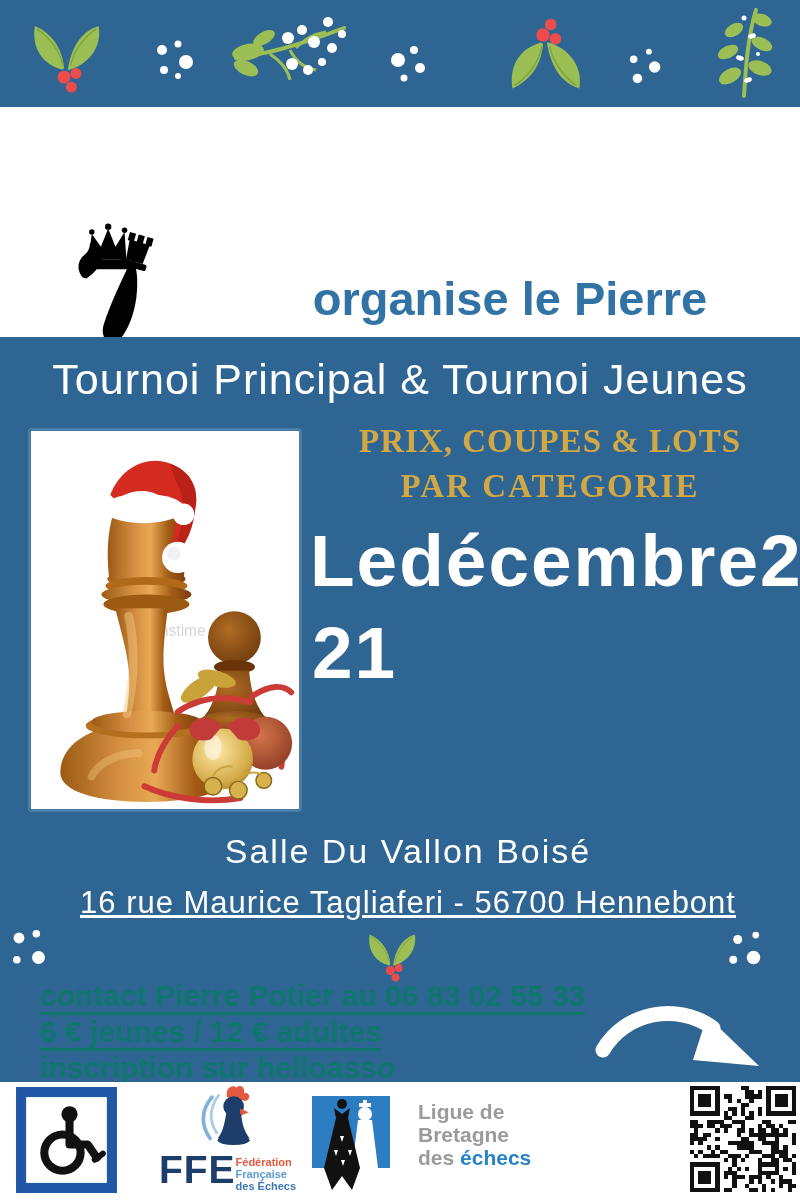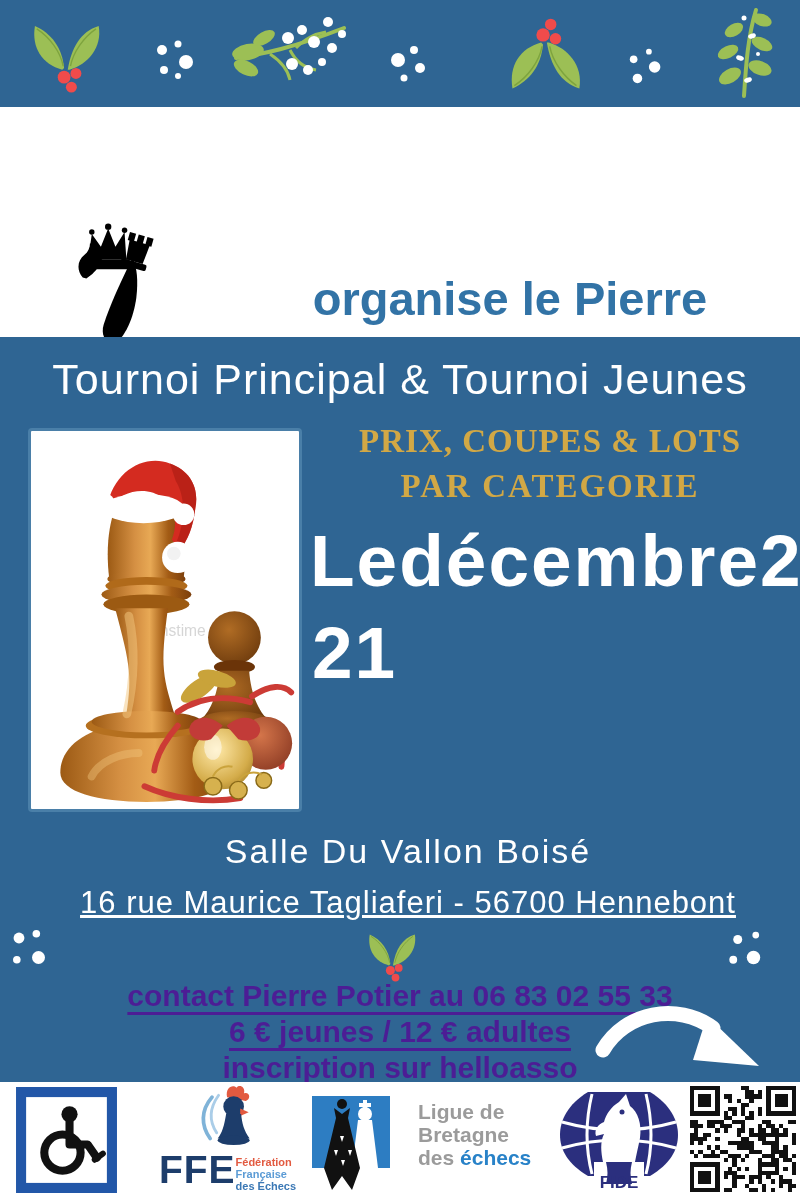--- a/index.html
+++ b/index.html
@@ -44,21 +44,21 @@
   .date-block{left:310px;top:515px;width:480px;height:290px;display:flex;flex-direction:row;
               justify-content:space-between;text-align:center;color:#ffffff;font-weight:bold;}
   .date-block div{font-size:73px;line-height:92px;letter-spacing:2px;}
 
   
   .venue{left:0;top:832px;width:800px;text-align:center;color:#ffffff;padding-left:8px;}
   .venue .l1{font-size:34px;letter-spacing:2px;}
   .venue .l2{font-size:31px;letter-spacing:1px;margin-top:14px;text-decoration:underline;}
 
   
-  .contact{left:40px;top:978px;width:720px;text-align:center;color:#4c1d95;font-weight:bold;}
+  .contact{left:40px;top:978px;width:720px;color:#0f766e;font-weight:bold;}
   .contact div{font-size:30px;line-height:36px;}
   .contact span{text-decoration:underline;text-underline-offset:6px;text-decoration-thickness:2.5px;}
 
   
   .ffe-block{left:150px;top:1084px;width:155px;height:114px;text-align:center;}
   .ffe-row{display:flex;align-items:flex-end;justify-content:center;margin-top:-2px;}
   .ffe-abbr{font-size:39px;font-weight:bold;color:#1D3D6B;letter-spacing:1px;}
   .ffe-name{text-align:left;font-size:11px;line-height:12px;font-weight:bold;margin-top:8px;}
   .ffe-n1{color:#E25A40;} .ffe-n2{color:#5B9BD5;} .ffe-n3{color:#3B78B5;}
 
@@ -389,36 +389,20 @@
           <path d="M31 68 L35 68 L33 74 Z"></path>
       </g>
     </svg>
     <div class="ligue-text">
       <div>Ligue de</div>
       <div>Bretagne</div>
       <div><span>des </span><span class="ligue-hl">échecs</span></div>
     </div>
   </div>
 
-  <div class="abs fide-block">
-    <svg width="126" height="102" viewBox="0 0 126 102">
-      <path d="M32 2 C12 14 4 30 4 45 C4 60 12 74 32 86 H94 C114 74 122 60 122 45 C122 30 114 14 94 2 Z" fill="#2B2F7E"></path>
-      <g stroke="#ffffff" stroke-width="3" fill="none">
-        <path d="M6 32 Q63 48 120 32"></path>
-        <path d="M6 58 Q63 42 120 58"></path>
-        <path d="M36 4 Q26 45 36 84"></path>
-        <path d="M90 4 Q100 45 90 84"></path>
-      </g>
-      <path d="M63 12 L70 4 L74 16 C82 22 86 34 84 48 C82 58 80 66 79 72 H47 C45 62 44 52 48 44 L40 46 C38 40 42 34 48 32 C50 24 55 17 63 12 Z" fill="#ffffff"></path>
-      <circle cx="66" cy="22" r="2.5" fill="#2B2F7E"></circle>
-      <rect x="38" y="72" width="50" height="30" fill="#ffffff"></rect>
-      <path d="M50 72 C52 80 52 86 50 94 H76 C74 86 74 80 76 72 Z" fill="#2B2F7E"></path>
-      <text x="63" y="98" text-anchor="middle" font-size="17" font-weight="bold" fill="#2B2F7E" font-family="Liberation Sans, sans-serif">FIDE</text>
-    </svg>
-  </div>
 
   <div class="abs qr-block">
     <svg viewBox="0 0 25 25" fill="#111111" shape-rendering="crispEdges">
         <rect x="0" y="0" width="1" height="1"></rect>
         <rect x="1" y="0" width="1" height="1"></rect>
         <rect x="2" y="0" width="1" height="1"></rect>
         <rect x="3" y="0" width="1" height="1"></rect>
         <rect x="4" y="0" width="1" height="1"></rect>
         <rect x="5" y="0" width="1" height="1"></rect>
         <rect x="6" y="0" width="1" height="1"></rect>

